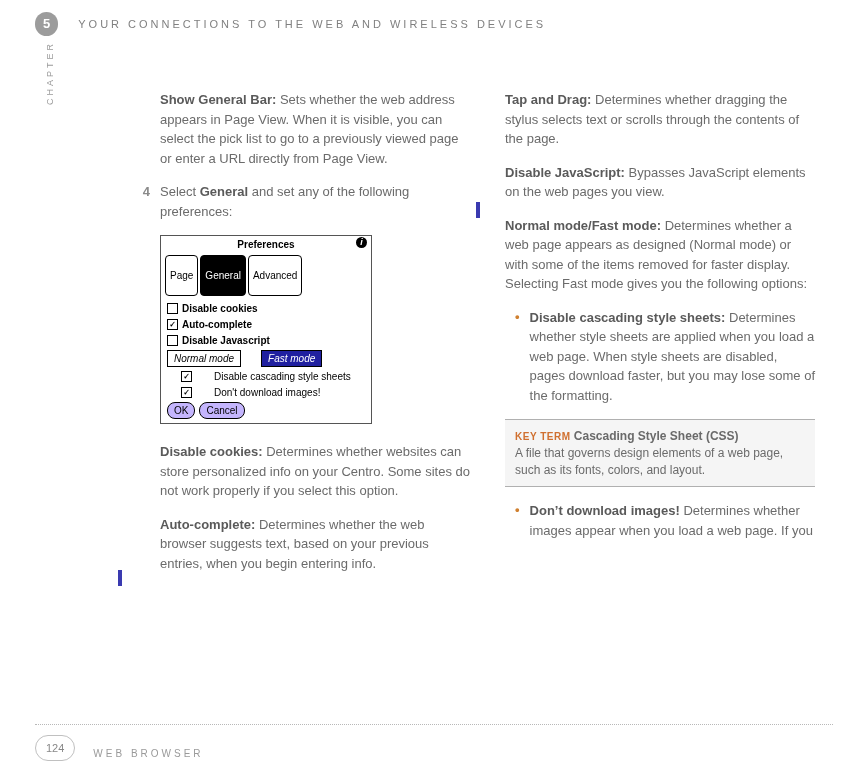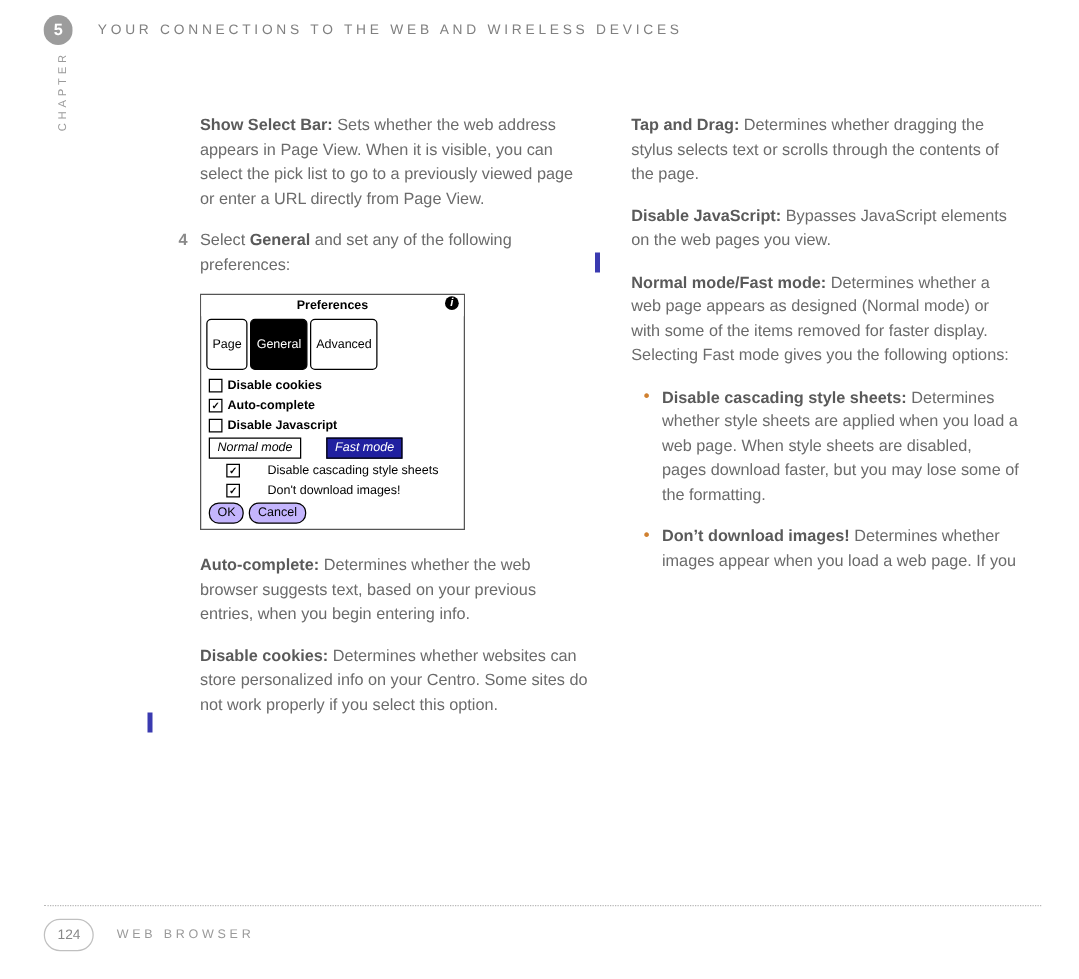--- a/index.html
+++ b/index.html
@@ -54,41 +54,41 @@
   .td-row { font-weight: bold; font-size: 10px; margin: 2px 0; }
   .arrow { font-size: 9px; }
   .mode-row { display: flex; gap: 20px; margin: 2px 0; font-style: italic; }
   .mode { border: 1px solid #000; padding: 0 6px; font-size: 10px; }
   .mode.sel { background: #2020a0; color: #fff; }
   .sub-chk { padding-left: 14px; gap: 22px; }
   .btn-row { display: flex; gap: 4px; margin-top: 2px; }
   .pbtn { border: 1px solid #000; border-radius: 8px; padding: 0 6px; font-size: 10px; background: #c4b5fd; }
 
   
-  .footer { position: absolute; bottom: 22px; left: 35px; right: 30px; border-top: 1px dotted #b8b8b8; padding-top: 10px; display: flex; align-items: center; }
+  .footer { position: absolute; bottom: 22px; left: 35px; right: 30px; border-top: 1px dotted #b8b8b8; padding-top: 10px; display: flex; align-items: flex-end; }
   .pgnum { border: 1px solid #c0c0c0; border-radius: 14px; padding: 4px 10px; font-size: 11px; color: #888; margin-right: 18px; }
   .footer-title { letter-spacing: 3px; font-size: 10px; color: #9a9a9a; }
 </style>
 </head>
 <body>
 
 <div class="page">
 
   <div class="header-row">
     <div class="chap-badge">5</div>
     <div class="header-title">YOUR CONNECTIONS TO THE WEB AND WIRELESS DEVICES</div>
   </div>
 
   <div class="chapter-vert">CHAPTER</div>
 
   <div class="tick" style="left:476px; top:202px;"></div>
   <div class="tick" style="left:118px; top:570px;"></div>
 
   <div class="col left">
-    <p class="para"><span class="bold">Show Select Bar:</span><span> Sets whether the web address appears in Page View. When it is visible, you can select the pick list to go to a previously viewed page or enter a URL directly from Page View.</span></p>
+    <p class="para"><span class="bold">Show General Bar:</span><span> Sets whether the web address appears in Page View. When it is visible, you can select the pick list to go to a previously viewed page or enter a URL directly from Page View.</span></p>
 
     <div class="step-row">
       <div class="step-num">4</div>
       <div><span>Select </span><span class="bold">General</span><span> and set any of the following preferences:</span></div>
     </div>
 
     <div class="prefs-fig">
       <div class="prefs-title"><span>Preferences</span><span class="prefs-info">i</span></div>
       <div class="prefs-tabs">
         <div class="ptab">Page</div>
@@ -120,34 +120,38 @@
             <span class="chk on"></span>
             <span style="font-weight:normal">Don't download images!</span>
           </div>
         <div class="btn-row">
           <div class="pbtn">OK</div>
           <div class="pbtn">Cancel</div>
         </div>
       </div>
     </div>
 
+    <p class="para"><span class="bold">Disable cookies:</span><span> Determines whether websites can store personalized info on your Centro. Some sites do not work properly if you select this option.</span></p>
     <p class="para"><span class="bold">Auto-complete:</span><span> Determines whether the web browser suggests text, based on your previous entries, when you begin entering info.</span></p>
-    <p class="para"><span class="bold">Disable cookies:</span><span> Determines whether websites can store personalized info on your Centro. Some sites do not work properly if you select this option.</span></p>
   </div>
 
   <div class="col right">
     <p class="para"><span class="bold">Tap and Drag:</span><span> Determines whether dragging the stylus selects text or scrolls through the contents of the page.</span></p>
     <p class="para"><span class="bold">Disable JavaScript:</span><span> Bypasses JavaScript elements on the web pages you view.</span></p>
     <p class="para"><span class="bold">Normal mode/Fast mode:</span><span> Determines whether a web page appears as designed (Normal mode) or with some of the items removed for faster display. Selecting Fast mode gives you the following options:</span></p>
 
     <div class="bullet-item">
       <div class="bullet-dot">•</div>
       <div><span class="bold">Disable cascading style sheets:</span><span> Determines whether style sheets are applied when you load a web page. When style sheets are disabled, pages download faster, but you may lose some of the formatting.</span></div>
     </div>
 
+    <div class="keyterm-box">
+      <span class="keyterm-label">KEY TERM</span><span class="keyterm-title"> Cascading Style Sheet (CSS)</span><br>
+      <span>A file that governs design elements of a web page, such as its fonts, colors, and layout.</span>
+    </div>
 
     <div class="bullet-item">
       <div class="bullet-dot">•</div>
       <div><span class="bold">Don’t download images!</span><span> Determines whether images appear when you load a web page. If you</span></div>
     </div>
   </div>
 
   <div class="footer">
     <div class="pgnum">124</div>
     <div class="footer-title">WEB BROWSER</div>

